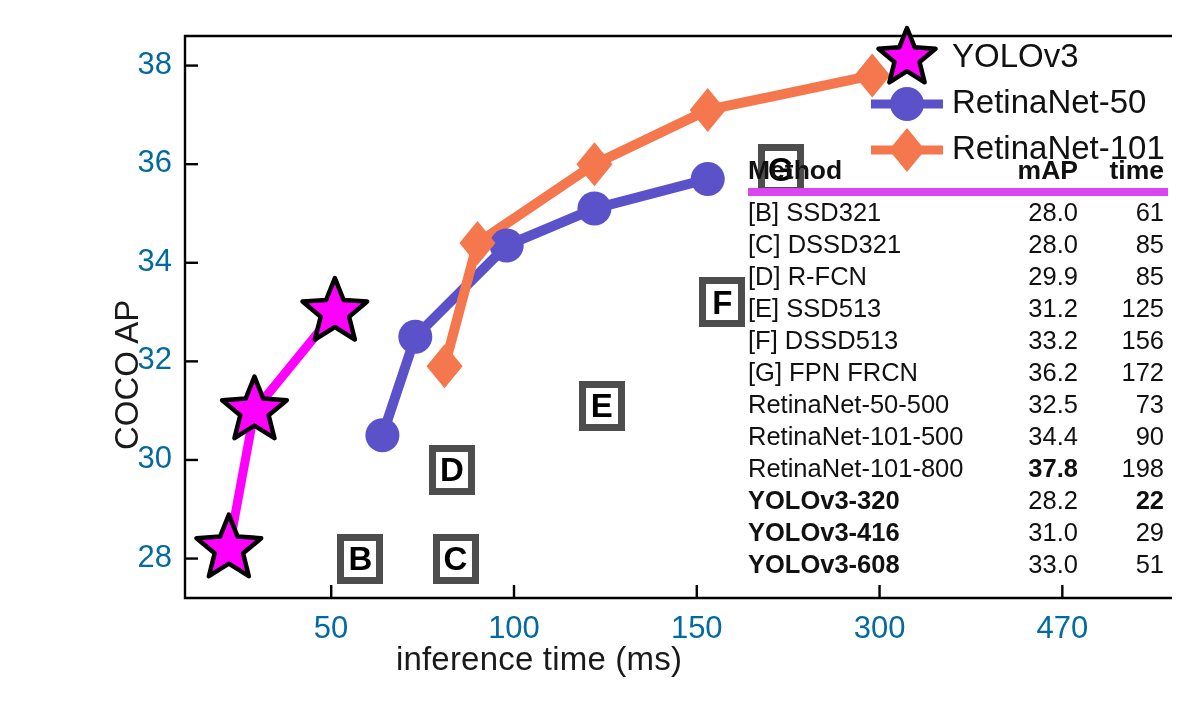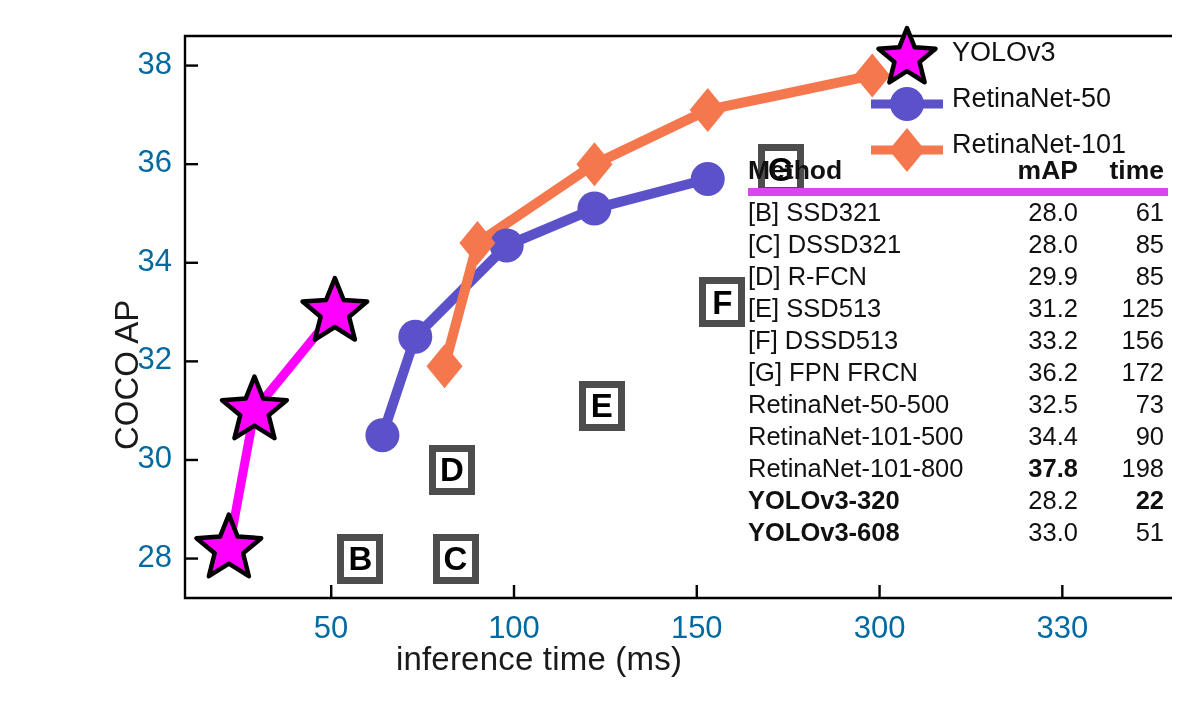--- a/index.html
+++ b/index.html
@@ -4,21 +4,21 @@
 <style>
   html,body{margin:0;padding:0;}
   body{width:1183px;height:705px;background:#ffffff;font-family:"Liberation Sans",sans-serif;overflow:hidden;}
   #root{position:relative;width:1183px;height:705px;}
   .axis-label{position:absolute;color:#1a1a1a;font-size:33px;letter-spacing:0.2px;}
   #xlabel{left:0;top:640px;width:1078px;text-align:center;}
   #ylabel{position:absolute;transform:rotate(-90deg);transform-origin:left top;color:#1a1a1a;font-size:33px;white-space:nowrap;}
   .tick-text{position:absolute;color:#0369a1;font-size:31px;text-align:center;}
   svg{position:absolute;left:0;top:0;}
   .boxlabel{position:absolute;background:#ffffff;border:7px solid #4d4d4d;display:flex;align-items:center;justify-content:center;font-size:33px;font-weight:700;color:#000;box-sizing:border-box;width:46px;height:50px;line-height:1;}
-  .legend-text{position:absolute;font-size:27px;color:#111;white-space:nowrap;}
+  .legend-text{position:absolute;font-size:33px;color:#111;white-space:nowrap;}
   #table{position:absolute;left:748px;top:155px;width:420px;font-size:25.5px;color:#111;}
   #table table{border-collapse:collapse;width:100%;}
   #table th{font-weight:700;text-align:left;padding:0 0 2px 0;font-size:26.5px;}
   #table thead tr{border-bottom:8px solid #d946ef;margin-left:32px;}
   #table td{padding:1.5px 0;white-space:nowrap;}
   #table td.num{text-align:right;width:86px;padding-right:16px;}
   #table td.time{text-align:right;width:70px;padding-right:4px;}
   #table th.num{text-align:right;width:86px;padding-right:16px;}
   #table th.time{text-align:right;width:70px;padding-right:4px;}
   .b{font-weight:700;}
@@ -73,21 +73,21 @@
   </svg>
 
   <div id="ylabel" style="left: 108px; top: 450px;">COCO AP</div>
   <div id="xlabel" class="axis-label">inference time (ms)</div>
 
   <div id="xticklabels">
       <div class="tick-text" style="left: 281px; top: 610px; width: 100px;">50</div>
       <div class="tick-text" style="left: 464px; top: 610px; width: 100px;">100</div>
       <div class="tick-text" style="left: 646.778px; top: 610px; width: 100px;">150</div>
       <div class="tick-text" style="left: 829.556px; top: 610px; width: 100px;">300</div>
-      <div class="tick-text" style="left: 1012.33px; top: 610px; width: 100px;">330</div>
+      <div class="tick-text" style="left: 1012.33px; top: 610px; width: 100px;">470</div>
     </div>
   <div id="yticklabels">
       <div class="tick-text" style="left: 90px; top: 45.5789px; width: 82px; text-align: right;">38</div>
       <div class="tick-text" style="left: 90px; top: 144.175px; width: 82px; text-align: right;">36</div>
       <div class="tick-text" style="left: 90px; top: 242.772px; width: 82px; text-align: right;">34</div>
       <div class="tick-text" style="left: 90px; top: 341.368px; width: 82px; text-align: right;">32</div>
       <div class="tick-text" style="left: 90px; top: 439.965px; width: 82px; text-align: right;">30</div>
       <div class="tick-text" style="left: 90px; top: 538.561px; width: 82px; text-align: right;">28</div>
     </div>
   <div id="annotations">
@@ -158,20 +158,25 @@
             <td>RetinaNet-101-800</td>
             <td class="num b">37.8</td>
             <td class="time">198</td>
           </tr>
           <tr>
             <td class="b">YOLOv3-320</td>
             <td class="num">28.2</td>
             <td class="time b">22</td>
           </tr>
           <tr>
+            <td class="b">YOLOv3-416</td>
+            <td class="num">31.0</td>
+            <td class="time">29</td>
+          </tr>
+          <tr>
             <td class="b">YOLOv3-608</td>
             <td class="num">33.0</td>
             <td class="time">51</td>
           </tr>
         </tbody>
     </table>
   </div>
 
 </div>
 

